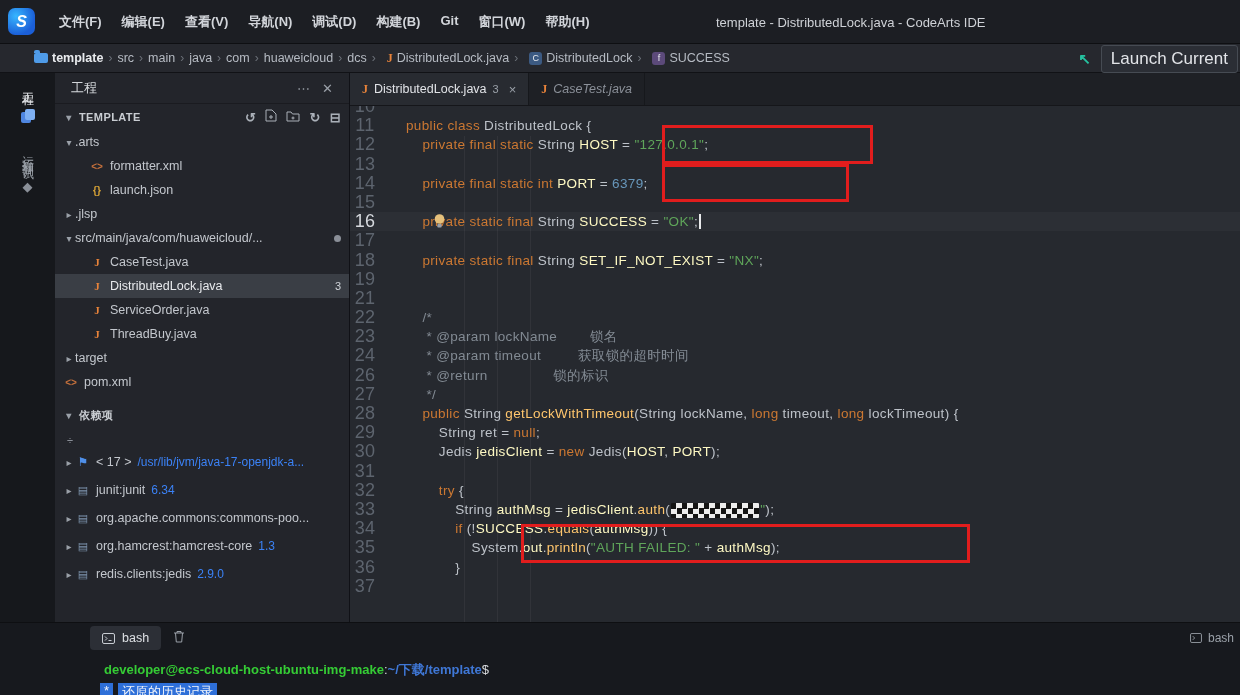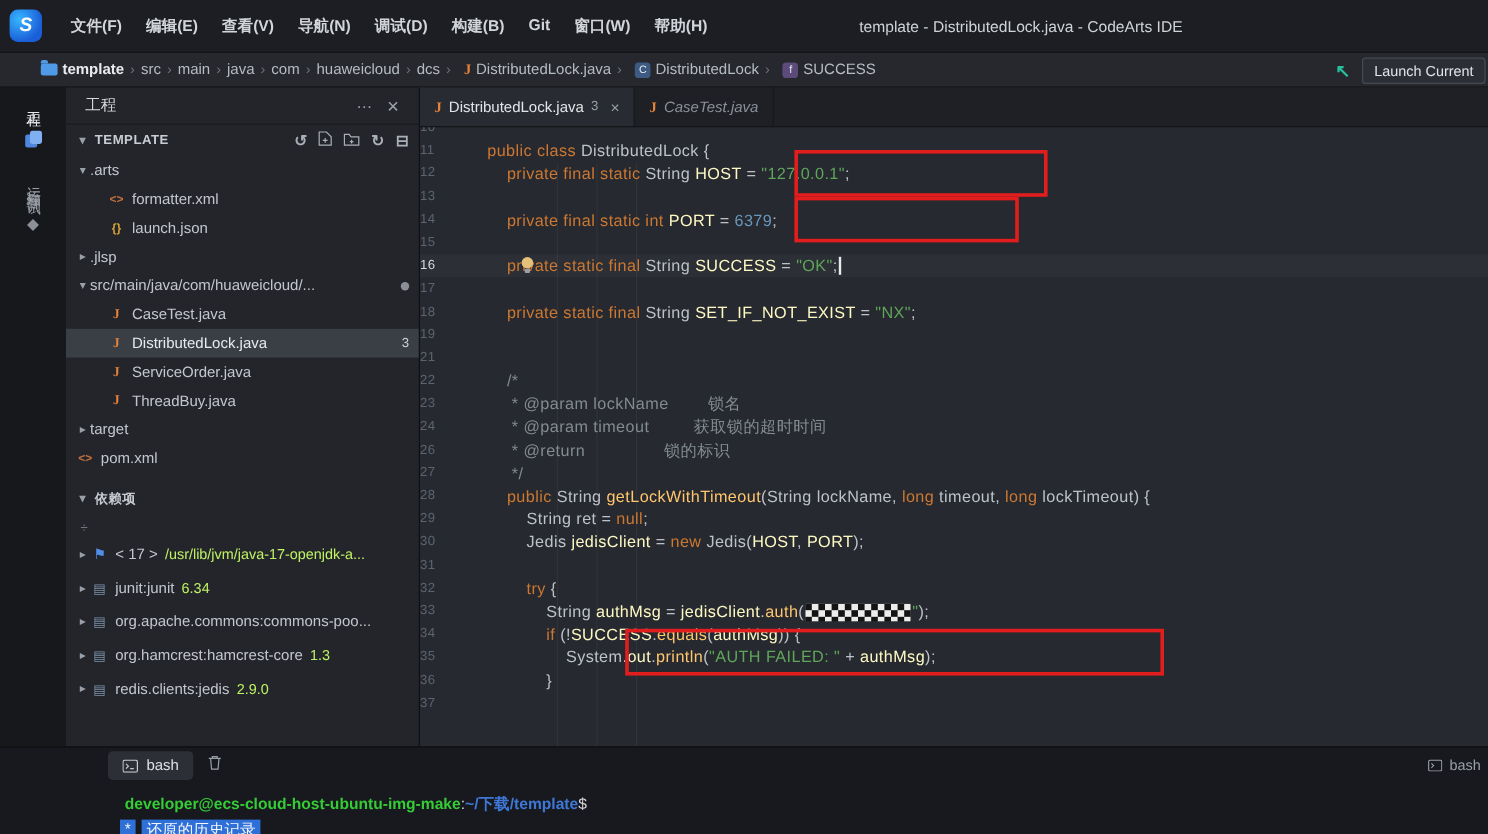--- a/index.html
+++ b/index.html
@@ -19,21 +19,21 @@
   .folder-icon::before{content:"";position:absolute;left:0;top:-3px;width:6px;height:3px;background:#4f9be8;border-radius:2px 2px 0 0;}
   .java-glyph{color:#e8833a;font-weight:bold;font-size:12px;font-family:"Liberation Serif",serif;}
   .sym-ico{width:13px;height:13px;border-radius:3px;color:#e8eaee;font-size:9px;display:inline-flex;align-items:center;justify-content:center;}
   .class-icon{background:#3c5a82;}
   .field-icon{background:#5c4a7a;}
   .crumb{color:#b6bbc3;font-size:12.5px;}
   .crumb.first{color:#e9ebee;font-weight:bold;}
   .bc-sep{color:#6b7078;font-size:12px;margin:0 5px;}
   .crumb-right{position:absolute;right:0;top:0;height:29px;display:flex;align-items:center;gap:10px;padding-right:2px;}
   .back-arrow{color:#25c19f;font-size:15px;font-weight:bold;}
-  .launch-btn{background:#2b2e35;border:1px solid #464b53;border-radius:3px;color:#e2e4e8;font-size:12px;padding:3px 9px;white-space:nowrap;}
+  .launch-btn{background:#2b2e35;border:1px solid #464b53;border-radius:3px;color:#e2e4e8;font-size:17px;padding:3px 9px;white-space:nowrap;}
 
   
   .activitybar{position:absolute;left:0;top:73px;width:55px;height:549px;background:#16181c;display:flex;flex-direction:column;align-items:center;padding-top:10px;gap:18px;}
   .act-label{writing-mode:vertical-rl;text-orientation:upright;letter-spacing:3px;font-size:12px;color:#e8eaed;}
   .act-label.dim{color:#9aa0a8;}
   .act-ico{font-size:13px;color:#8a8f98;}
 
   
   .sidebar{position:absolute;left:55px;top:73px;width:295px;height:549px;background:#23252b;border-right:1px solid #101116;overflow:hidden;}
   .sb-head{height:31px;display:flex;align-items:center;padding:0 10px 0 16px;color:#d3d6da;font-size:13px;border-bottom:1px solid #1a1b20;}
@@ -47,35 +47,35 @@
   .trow{height:24px;display:flex;align-items:center;font-size:12.5px;color:#c3c7cd;padding-right:8px;white-space:nowrap;}
   .trow.sel{background:#3a3e45;color:#e8eaed;}
   .fico{width:16px;display:inline-flex;justify-content:center;margin-right:5px;font-weight:bold;}
   .fico.java-icon{color:#e8833a;font-size:11px;font-family:"Liberation Serif",serif;}
   .fico.json-icon{color:#d8a336;font-size:10px;}
   .fico.xml-icon{color:#c4703c;font-size:10px;}
   .fico.lib-icon{color:#7d93ad;font-size:11px;font-weight:normal;}
   .fico.jdk-icon{color:#4f8fe8;font-size:12px;font-weight:normal;}
   .tbadge{margin-left:auto;color:#cfd3d8;font-size:11px;}
   .tdot{margin-left:auto;width:7px;height:7px;border-radius:50%;background:#8a8f98;}
-  .dep-detail{color:#bef264;margin-left:6px;font-size:12px;}
+  .dep-detail{color:#3b82f6;margin-left:6px;font-size:12px;}
   .dep-filter{padding:6px 0 2px 12px;color:#8a8f98;font-size:11px;}
 
   
   .editorwrap{position:absolute;left:350px;top:73px;width:890px;height:549px;background:#26292f;}
   .tabsrow{height:33px;background:#1e2025;display:flex;border-bottom:1px solid #15161a;}
   .tab{display:flex;align-items:center;gap:6px;padding:0 12px;font-size:12.5px;color:#8b9099;border-right:1px solid #16181c;background:#1e2025;}
   .tab.active{background:#282b31;color:#e2e4e8;}
   .tab.preview .tab-label{font-style:italic;}
   .tab .close{color:#9aa0a8;font-size:13px;margin-left:4px;}
   .tab .badge{font-size:11px;color:#9aa0a8;}
   .editor{position:relative;width:890px;height:516px;overflow:hidden;font-family:"DejaVu Sans Mono",monospace;font-size:13.5px;letter-spacing:.35px;}
   #code{position:absolute;left:0;top:-9px;right:0;}
   .cline{display:flex;height:19.2px;line-height:19.2px;white-space:pre;}
-  .lnum{width:56px;text-align:left;padding-right:26px;color:#5d646e;flex:none;font-size:11px;}
+  .lnum{width:56px;text-align:center;padding-right:26px;color:#5d646e;flex:none;font-size:18px;}
   .cline.active .lnum{color:#d6d9de;}
   .cline.active{background:rgba(255,255,255,.03);}
   .tok-k{color:#cc7832;} .tok-t{color:#bdc2c9;} .tok-f{color:#fef9c3;} .tok-s{color:#5fa55a;}
   .tok-n{color:#6897bb;} .tok-c{color:#828a93;} .tok-m{color:#ffc66d;}
   .redact{display:inline-block;width:88px;height:15px;vertical-align:middle;margin:0 1px;background:repeating-conic-gradient(#ececec 0% 25%,#141414 0% 50%);background-size:11px 11px;border-radius:1px;}
   .caret{display:inline-block;width:2px;height:15px;background:#e9eaec;vertical-align:text-bottom;margin-left:1px;}
   .guide{position:absolute;top:30px;bottom:0;width:1px;background:rgba(255,255,255,.05);}
   .bulb{position:absolute;left:82px;top:107px;}
 
   

